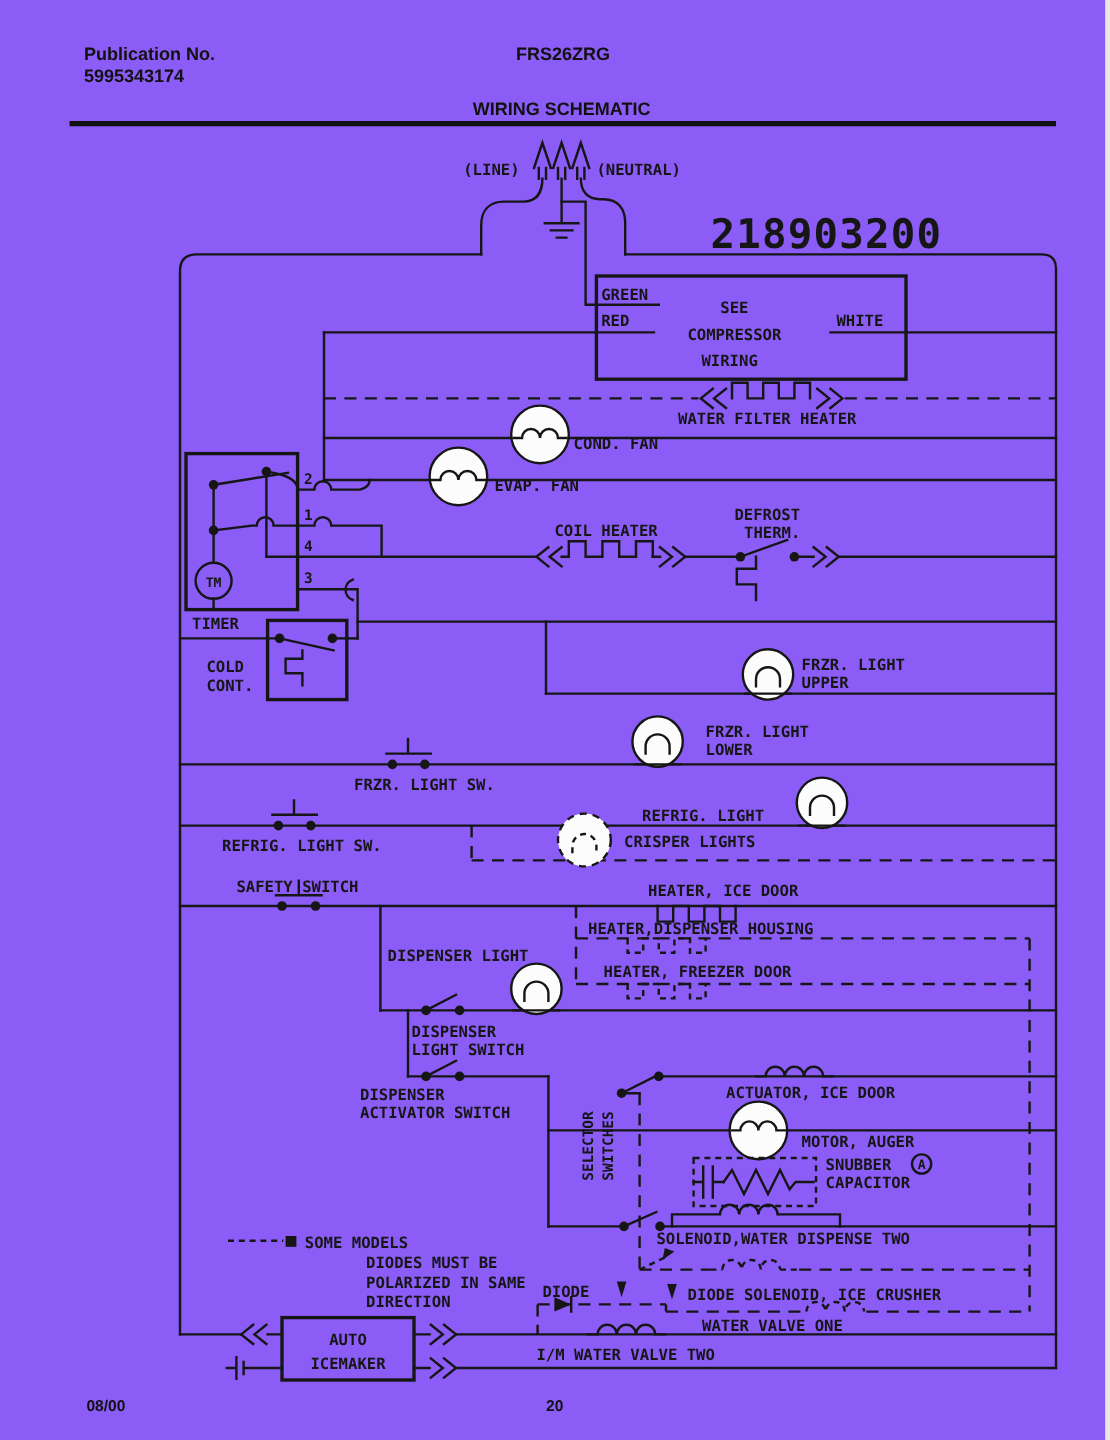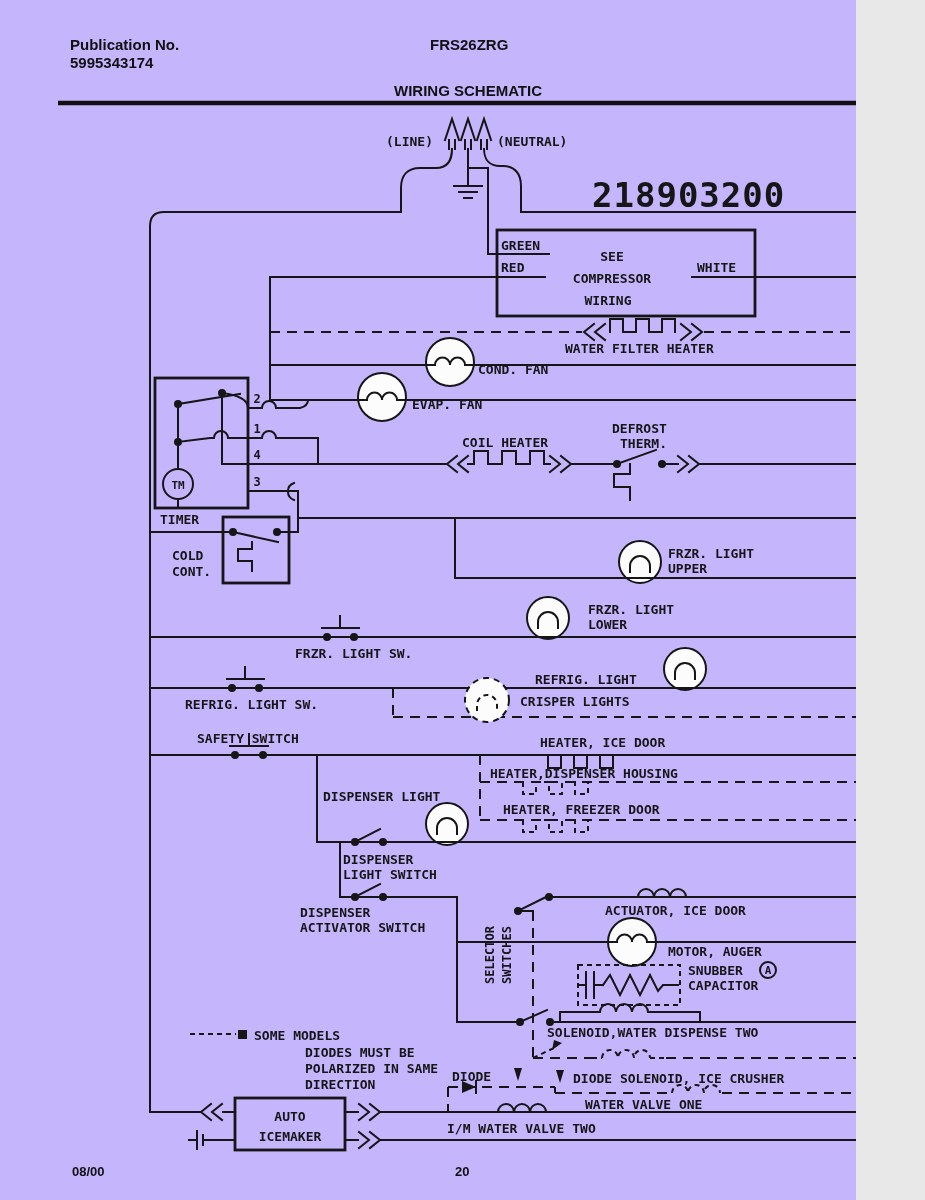--- a/index.html
+++ b/index.html
@@ -1,16 +1,16 @@
 <!DOCTYPE html>
 <html><head>
 <meta charset="utf-8">
 <style>
   html,body{margin:0;padding:0;background:#e8e8e8;}
-  .page{position:relative;width:856px;height:1200px;background:#c4b5fd;overflow:hidden;}
+  .page{position:relative;width:921px;height:1200px;background:#8b5cf6;overflow:hidden;}
   svg{position:absolute;left:0;top:0;}
   
   .w{fill:none;stroke:#161616;stroke-width:2;stroke-linecap:square;}
   .wd{fill:none;stroke:#161616;stroke-width:2;stroke-dasharray:10 7;stroke-linecap:butt;}
   .wd2{fill:none;stroke:#161616;stroke-width:2;stroke-dasharray:5 4;stroke-linecap:butt;}
   .bx{fill:none;stroke:#161616;stroke-width:2.8;}
   .dot{fill:#161616;stroke:none;}
   .bulb{fill:#fcfcfc;stroke:#161616;stroke-width:2;}
   .bulbd{fill:#fcfcfc;stroke:#161616;stroke-width:2;stroke-dasharray:6 5;}
   .tri{fill:#161616;stroke:none;}

